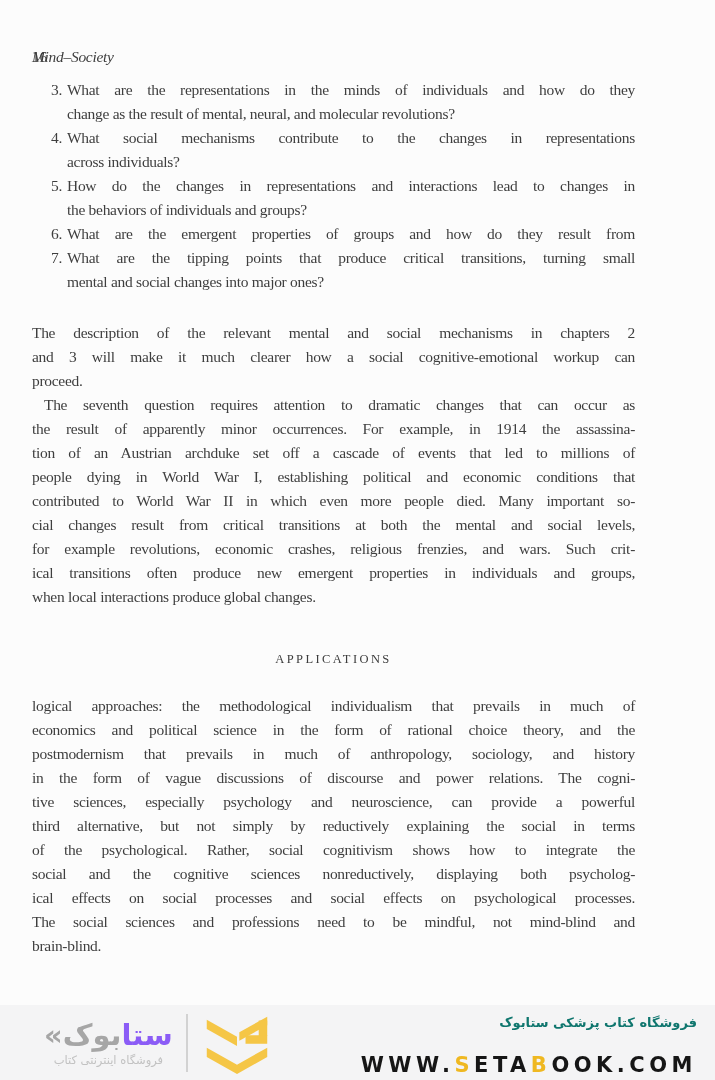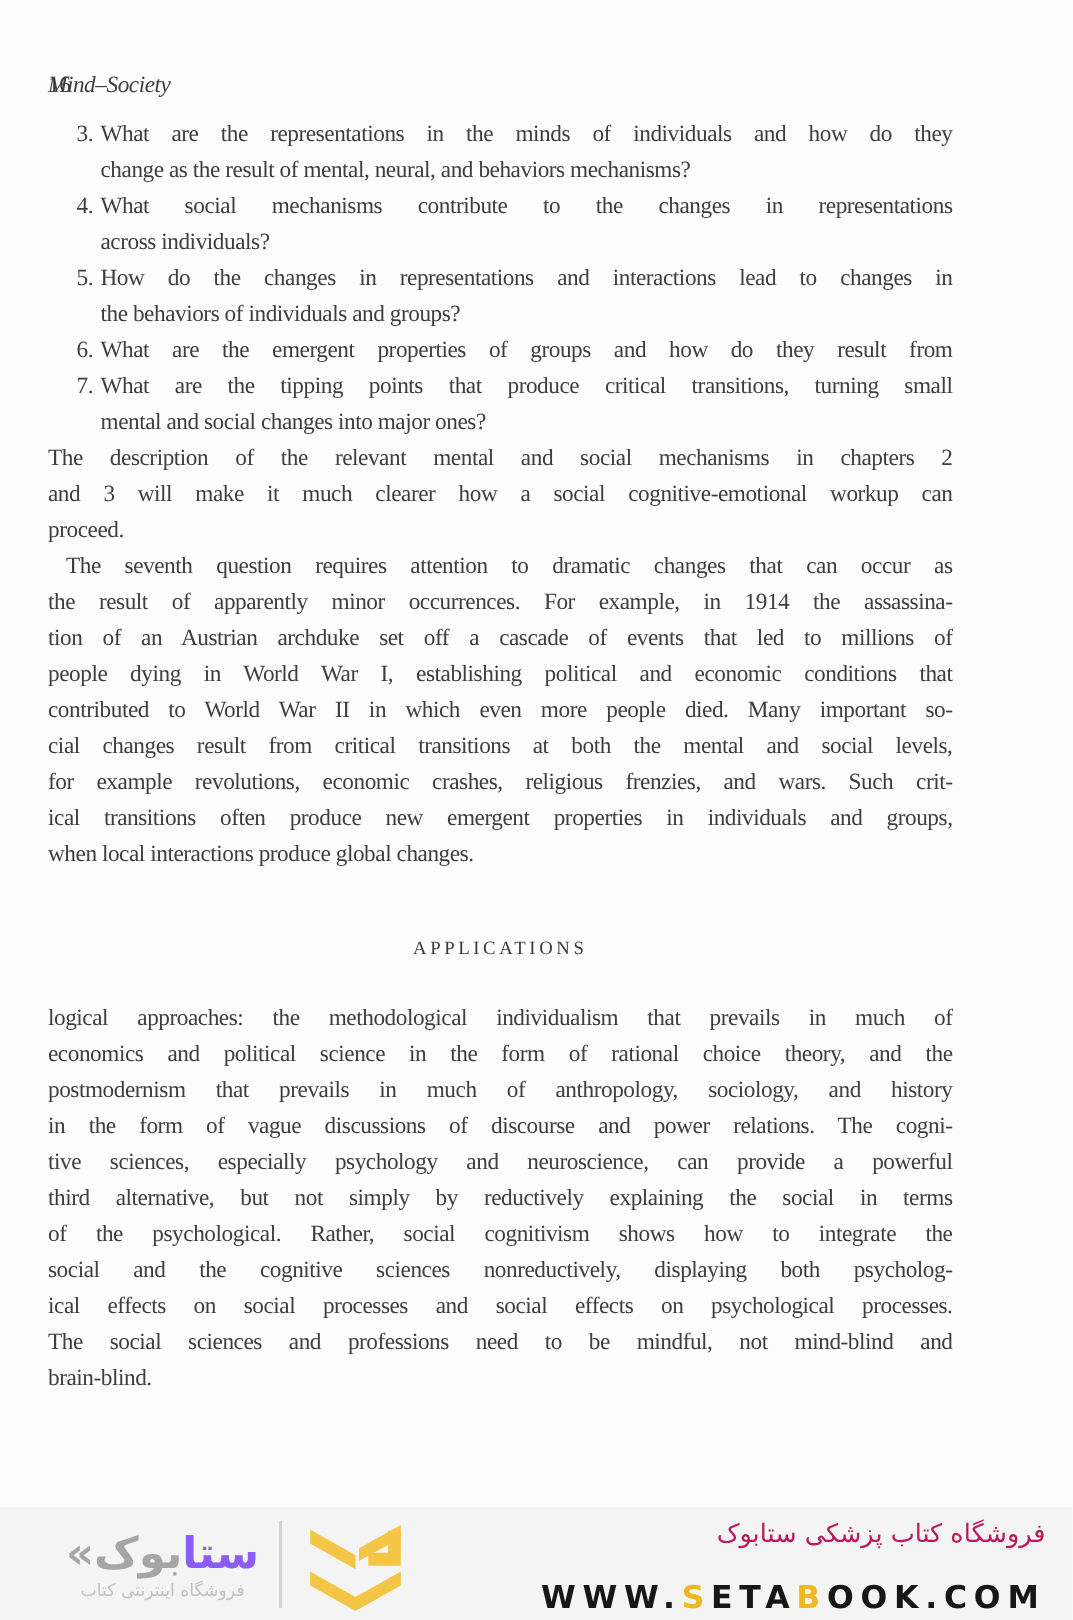--- a/index.html
+++ b/index.html
@@ -21,21 +21,21 @@
   .page-num { position:absolute; left:0; top:0; }
   .running-head { display:block; text-align:left;font-style:italic; }
 
   .qlist { margin-top:13px; }
   .qitem { position:relative; padding-left:35px; }
   .qnum { position:absolute; left:4px; top:0; width:26px; text-align:right; }
   .line { text-align:justify; text-align-last:justify; }
   .line.last { text-align:left; text-align-last:left; }
   .line.indent { text-indent:12px; }
 
-  .para-1 { }
+  .para-1 { margin-top:27px; }
   .apps-heading {
     margin-top:42px;
     text-align:center;
     font-size:12.5px;
     letter-spacing:2.4px;
     line-height:16px;
     color:#3c3c3c;
   }
   .para-3 { margin-top:27px; }
 
@@ -60,21 +60,21 @@
   .tagline {
     font-family:"DejaVu Sans", sans-serif;
     font-size:11.5px; line-height:15px; color:#c2c2c2; margin-top:1px;
   }
   .logo-divider { width:2px; height:58px; background:#d2d2d2; margin:0 11px 0 13px; }
   .logo-mark { display:block; }
 
   .right-group { position:absolute; right:18px; top:5px; text-align:right; }
   .store-title {
     font-family:"DejaVu Sans", sans-serif;
-    font-weight:normal; font-size:17px; line-height:26px; color:#be185d;
+    font-weight:bold; font-size:13px; line-height:26px; color:#0f766e;
   }
   .site-url {
     font-family:"DejaVu Sans", sans-serif;
     font-weight:bold; font-size:21px; line-height:24px;
     letter-spacing:4.5px; color:#161616; margin-top:17px; white-space:nowrap;
   }
   .site-url .gold { color:#efb821; }
 </style>
 </head>
 <body>
@@ -83,21 +83,21 @@
 
   <div class="page-header">
     <span class="page-num">16</span>
     <span class="running-head">Mind–Society</span>
   </div>
 
   <div class="qlist">
     <div class="qitem">
       <span class="qnum">3.</span>
       <div class="line">What are the representations in the minds of individuals and how do they</div>
-      <div class="line last">change as the result of mental, neural, and behaviors mechanisms?</div>
+      <div class="line last">change as the result of mental, neural, and molecular revolutions?</div>
     </div>
     <div class="qitem">
       <span class="qnum">4.</span>
       <div class="line">What social mechanisms contribute to the changes in representations</div>
       <div class="line last">across individuals?</div>
     </div>
     <div class="qitem">
       <span class="qnum">5.</span>
       <div class="line">How do the changes in representations and interactions lead to changes in</div>
       <div class="line last">the behaviors of individuals and groups?</div>

